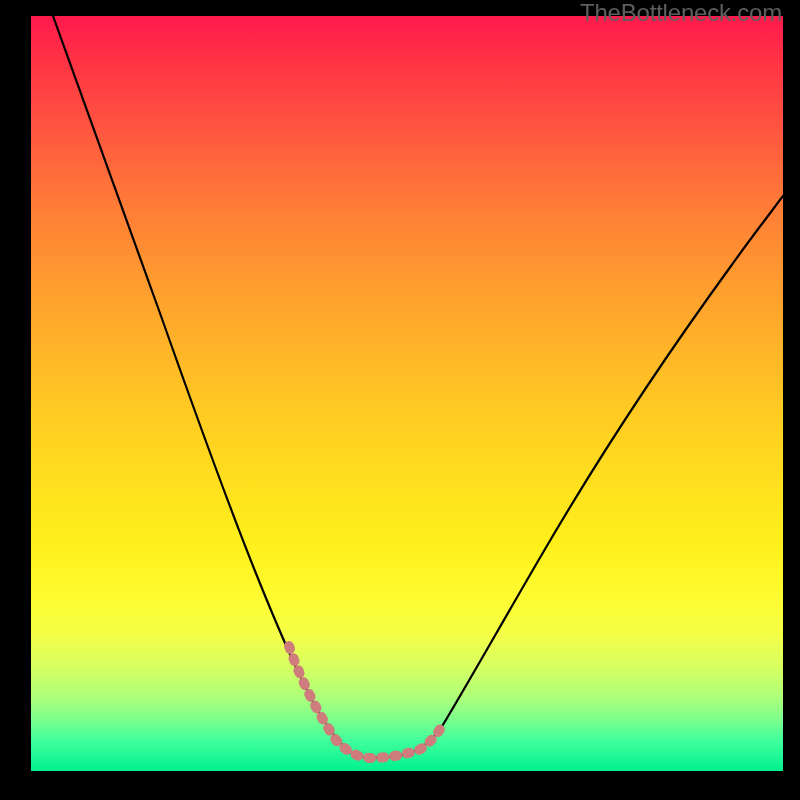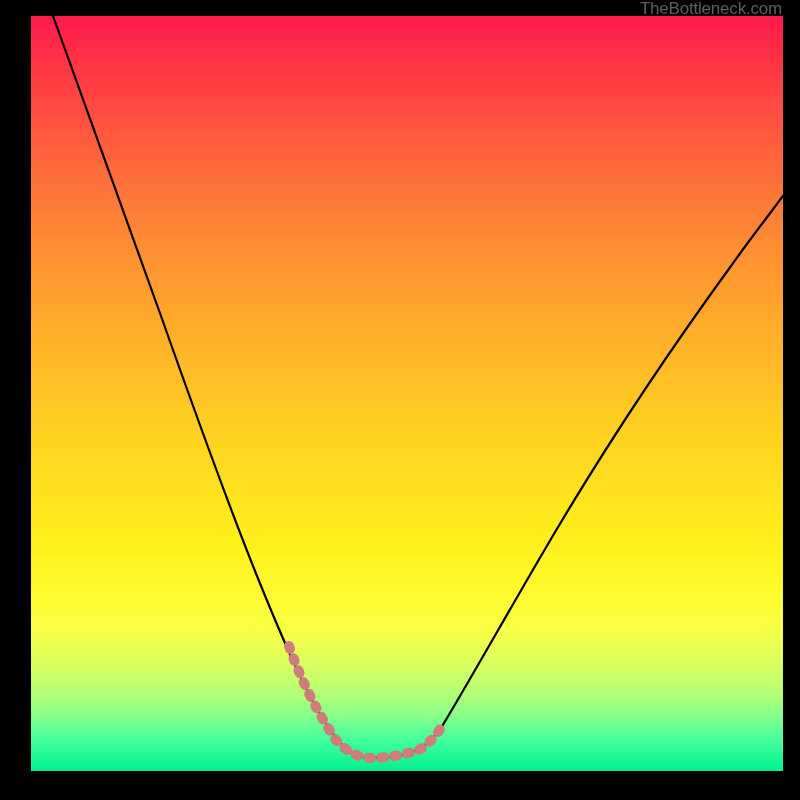--- a/index.html
+++ b/index.html
@@ -44,21 +44,21 @@
     position: absolute;
     inset: 0;
     width: 752px;
     height: 755px;
   }
   .watermark {
     position: absolute;
     top: -1px;
     right: 18px;
     font-family: Arial, Helvetica, sans-serif;
-    font-size: 17px;
+    font-size: 24px;
     font-weight: 400;
     color: #5e5e5e;
     letter-spacing: -0.2px;
   }
 </style>
 </head>
 <body>
 
 <div class="container">
   <div class="plot-area">

